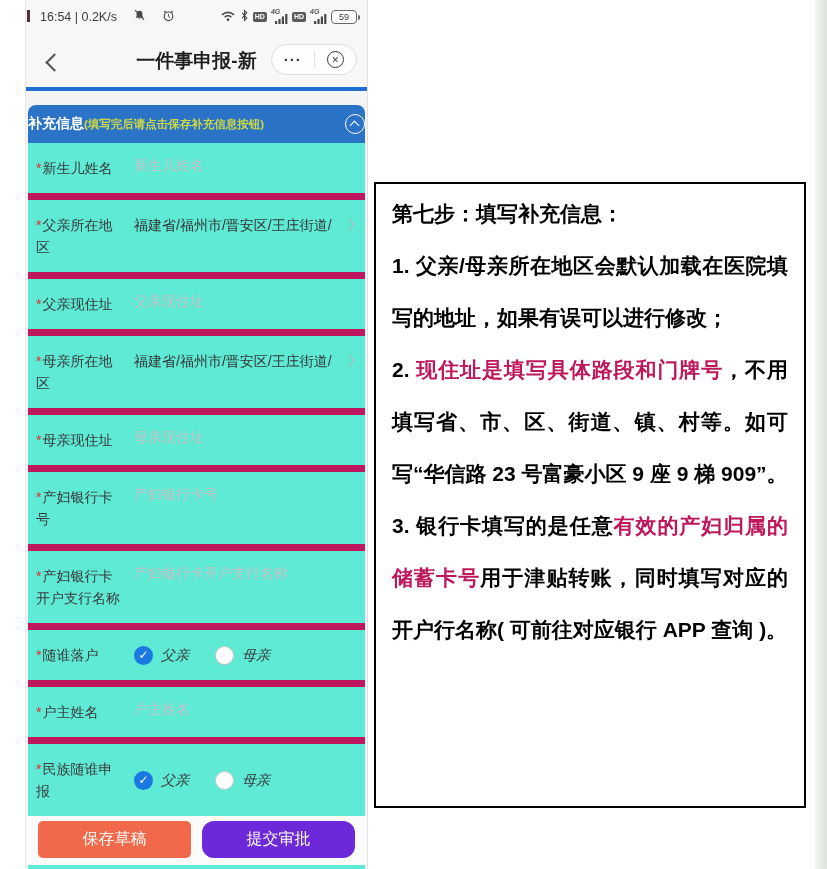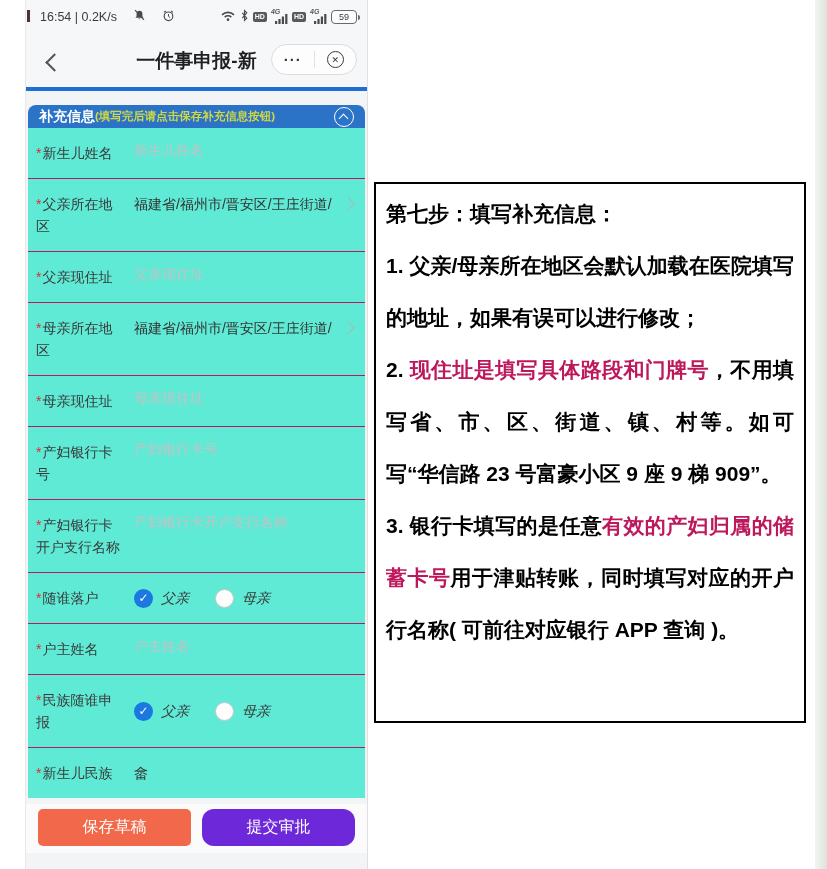--- a/index.html
+++ b/index.html
@@ -42,62 +42,62 @@
   .pill{position:absolute;right:10px;top:11px;width:86px;height:31px;border:1px solid #dcdcde;
     border-radius:17px;background:#fdfdfd;display:flex;align-items:center;box-sizing:border-box;}
   .pill-more{flex:1;text-align:center;font-size:15px;font-weight:bold;color:#333;letter-spacing:1px;cursor:pointer;}
   .pill-div{width:1px;height:17px;background:#e2e2e4;}
   .pill-close{flex:1;display:flex;align-items:center;justify-content:center;cursor:pointer;}
   .close-circle{width:17px;height:17px;border:1.6px solid #3a3a3c;border-radius:50%;
     display:flex;align-items:center;justify-content:center;font-size:9px;color:#3a3a3c;box-sizing:border-box;}
   .nav-underline{height:4px;background:#1d6fd2;}
 
   
-  .section-header{margin:14px 2px 0 2px;height:23px;background:#2b73c7;border-radius:8px 8px 0 0;
-    display:flex;align-items:center;padding:0 11px;box-sizing:border-box;}
+  .section-header{margin:14px 2px 0 2px;height:38px;background:#2b73c7;border-radius:8px 8px 0 0;
+    display:flex;align-items:center;padding:0 0;box-sizing:border-box;}
   .sh-title{color:#ffffff;font-size:14px;font-weight:bold;}
   .sh-hint{color:#cfd944;font-size:11.5px;font-weight:bold;}
   .collapse-btn{margin-left:auto;width:20px;height:20px;border:1.3px solid #fff;border-radius:50%;
     position:relative;cursor:pointer;box-sizing:border-box;}
   .collapse-btn::before{content:"";position:absolute;left:5px;top:7px;width:6px;height:6px;
     border-top:1.4px solid #fff;border-left:1.4px solid #fff;transform:rotate(45deg);}
 
   
   .form-panel{margin:0 2px;background:#5eead4;}
   .row{display:flex;padding:14px 10px 14px 8px;line-height:22px;font-size:14px;}
-  .row + .row{border-top:1px solid #be185d;}
+  .row + .row{border-top:7px solid #be185d;}
   .lab{width:88px;flex:none;color:#3a3a3c;}
   .req{color:#e02b2b;margin-right:1px;}
   .val{flex:1;margin-left:10px;display:flex;align-items:flex-start;min-width:0;}
   .vtext{flex:1;color:#333;white-space:nowrap;overflow:hidden;}
   .chev{flex:none;width:8px;height:8px;border-top:1.6px solid #b2b2b6;border-right:1.6px solid #b2b2b6;
     transform:rotate(45deg);margin:6px 2px 0 6px;}
   .inp{width:100%;border:none;background:transparent;font-size:14px;color:#333;padding:0;outline:none;
     font-family:"Liberation Sans","DejaVu Sans",sans-serif;}
   .inp::placeholder{color:#c2c3c7;}
   .radios{gap:26px;align-items:center;}
   .radio-opt{display:flex;align-items:center;gap:8px;cursor:pointer;}
   .radio{width:19px;height:19px;border-radius:50%;box-sizing:border-box;flex:none;
     display:flex;align-items:center;justify-content:center;}
   .radio.unchecked{background:#fdfdfd;border:1px solid #c9c9cd;}
   .radio.checked{background:#1b78e0;color:#fff;font-size:12px;}
   .radio.checked::after{content:"✓";}
   .radio-text{color:#3a3a3c;font-style:italic;}
 
   
-  .footer{position:absolute;left:0;right:0;bottom:16px;height:49px;background:#fbfbfc;
+  .footer{position:absolute;left:0;right:0;bottom:4px;height:49px;background:#fbfbfc;
     display:flex;gap:11px;padding:5px 12px 7px 12px;box-sizing:border-box;}
   .btn{flex:1;border:none;border-radius:5px;color:#fff;font-size:16px;cursor:pointer;
     font-family:"Liberation Sans","DejaVu Sans",sans-serif;}
   .btn-save{background:#f1694a;}
   .btn-submit{background:#6d28d9;border-radius:12px;}
 
   
-  .note-box{position:absolute;left:374px;top:182px;width:432px;height:541px;
-    border:2px solid #000;background:#fff;box-sizing:border-box;padding:4px 10px;}
+  .note-box{position:absolute;left:374px;top:182px;width:432px;height:626px;
+    border:2px solid #000;background:#fff;box-sizing:border-box;padding:4px 16px;}
   .note-p{margin:0;font-size:21px;font-weight:bold;color:#000;line-height:52px;
     text-align:justify;}
   .note-p .red{color:#be185d;}
 </style>
 </head>
 <body>
 
 <div class="canvas">
   <div class="edge-strip"></div>
 

